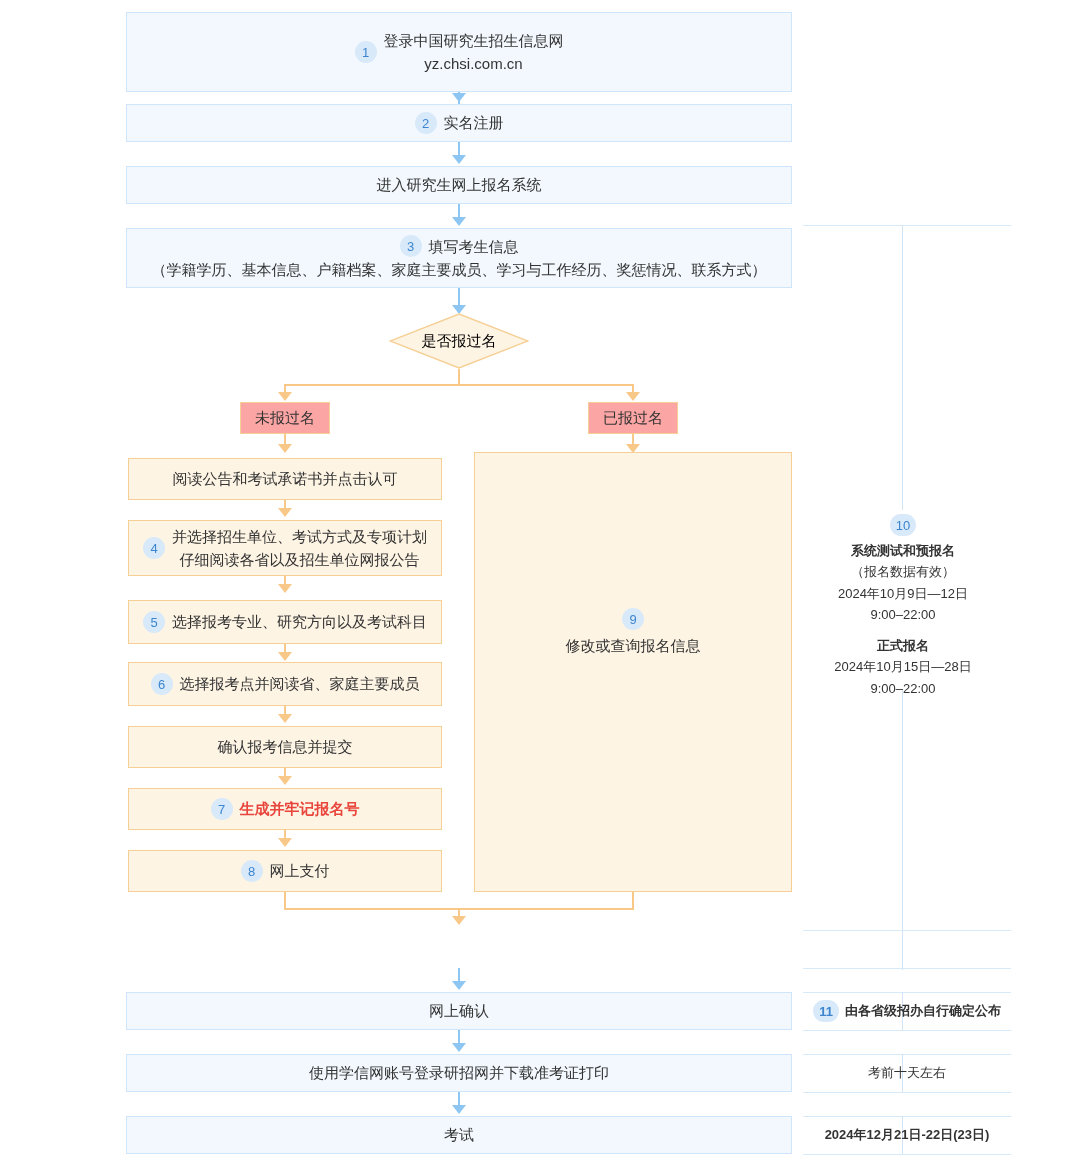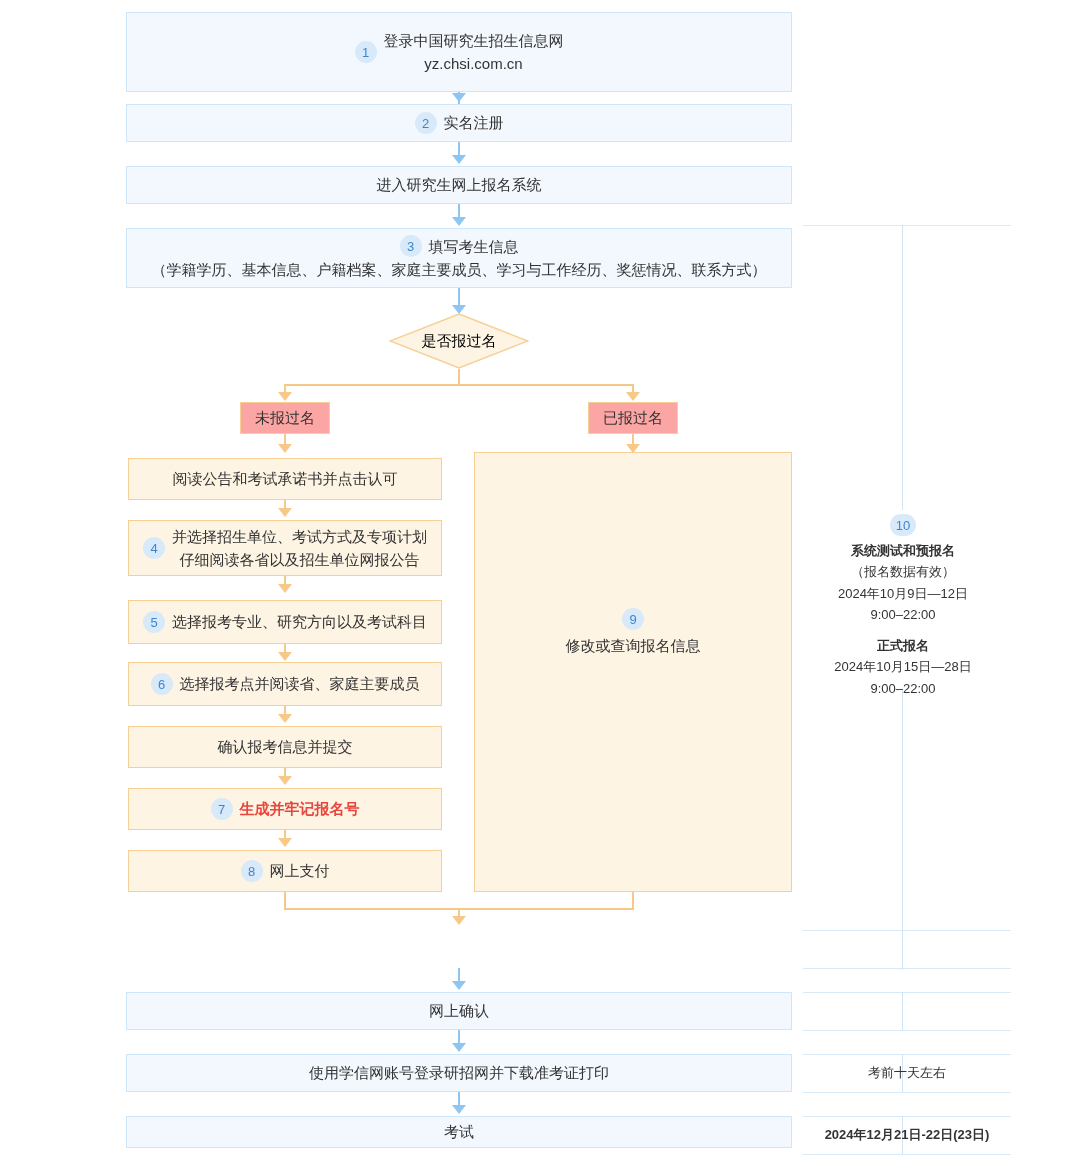--- a/index.html
+++ b/index.html
@@ -223,21 +223,21 @@
   </div>
   <div class="vline" style="left:458px;top:1030px;height:14px;"></div>
   <div class="arrow" style="left:452px;top:1043px;"></div>
 
   <div class="node box-blue" style="left:126px;top:1054px;width:666px;height:38px;">
     <span>使用学信网账号登录研招网并下载准考证打印</span>
   </div>
   <div class="vline" style="left:458px;top:1092px;height:14px;"></div>
   <div class="arrow" style="left:452px;top:1105px;"></div>
 
-  <div class="node box-blue" style="left:126px;top:1116px;width:666px;height:32px;">
+  <div class="node box-blue" style="left:126px;top:1116px;width:666px;height:38px;">
     <span>考试</span>
   </div>
 
   <div class="rule-h" style="left:803px;top:225px;width:208px;"></div>
   <div class="rule-v" style="left:902px;top:225px;height:285px;"></div>
 
   <div class="side-text" style="left:803px;top:514px;width:200px;">
     <div style="margin-bottom:4px;">
       <span class="badge wide" style="margin-right:0;">10</span>
     </div>
@@ -251,20 +251,24 @@
   </div>
 
   <div class="rule-v" style="left:902px;top:690px;height:280px;"></div>
 
   <div class="rule-h" style="left:803px;top:930px;width:208px;"></div>
   <div class="rule-h" style="left:803px;top:968px;width:208px;"></div>
 
   <div class="rule-h" style="left:803px;top:992px;width:208px;"></div>
   <div class="rule-h" style="left:803px;top:1030px;width:208px;"></div>
   <div class="rule-v" style="left:902px;top:992px;height:38px;"></div>
+  <div class="side-row" style="left:803px;top:992px;width:208px;height:38px;">
+    <span class="badge wide">11</span>
+    <span class="nowrap">由各省级招办自行确定公布</span>
+  </div>
 
   <div class="rule-h" style="left:803px;top:1054px;width:208px;"></div>
   <div class="rule-h" style="left:803px;top:1092px;width:208px;"></div>
   <div class="rule-v" style="left:902px;top:1054px;height:38px;"></div>
   <div class="side-plain" style="left:803px;top:1054px;width:208px;height:38px;">
     <span class="nowrap">考前十天左右</span>
   </div>
 
   <div class="rule-h" style="left:803px;top:1116px;width:208px;"></div>
   <div class="rule-h" style="left:803px;top:1154px;width:208px;"></div>

